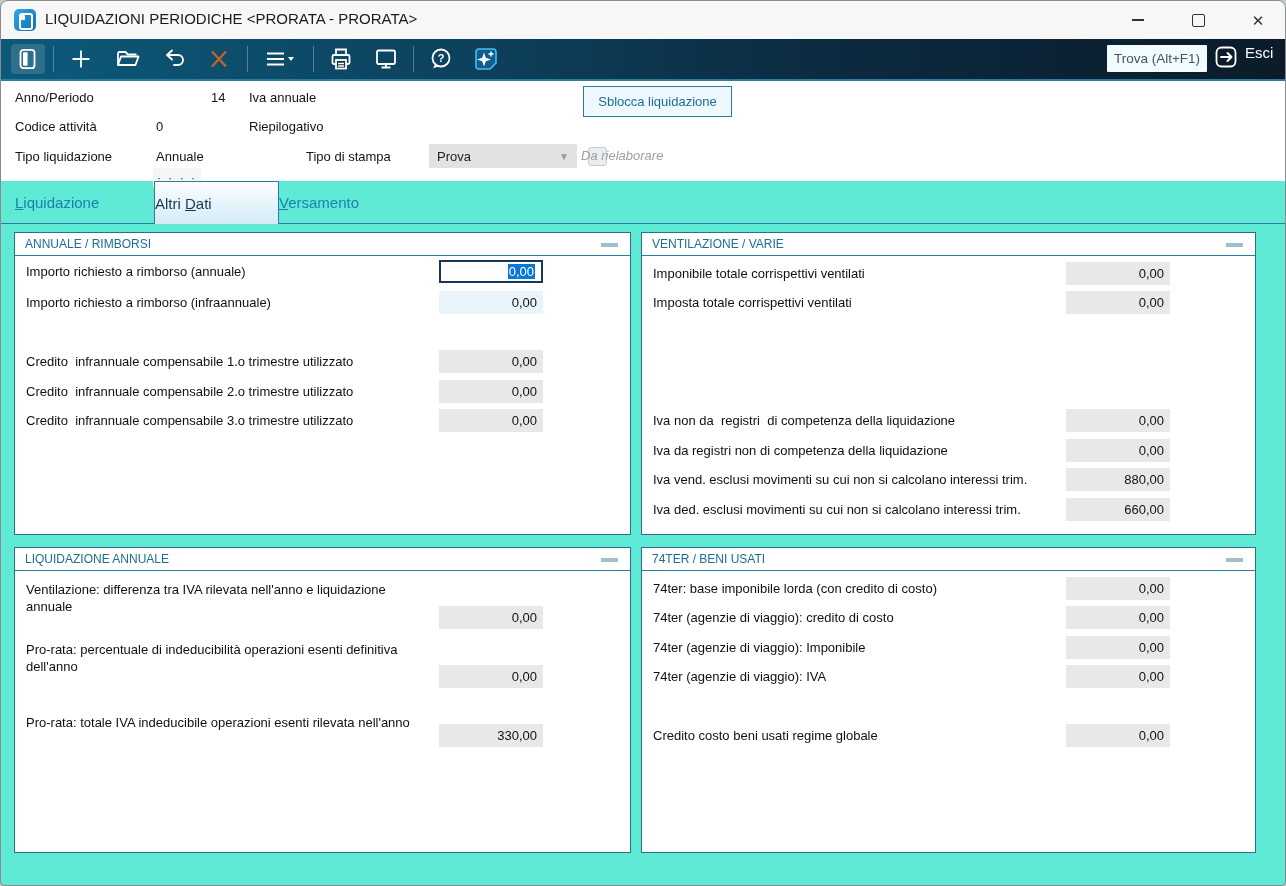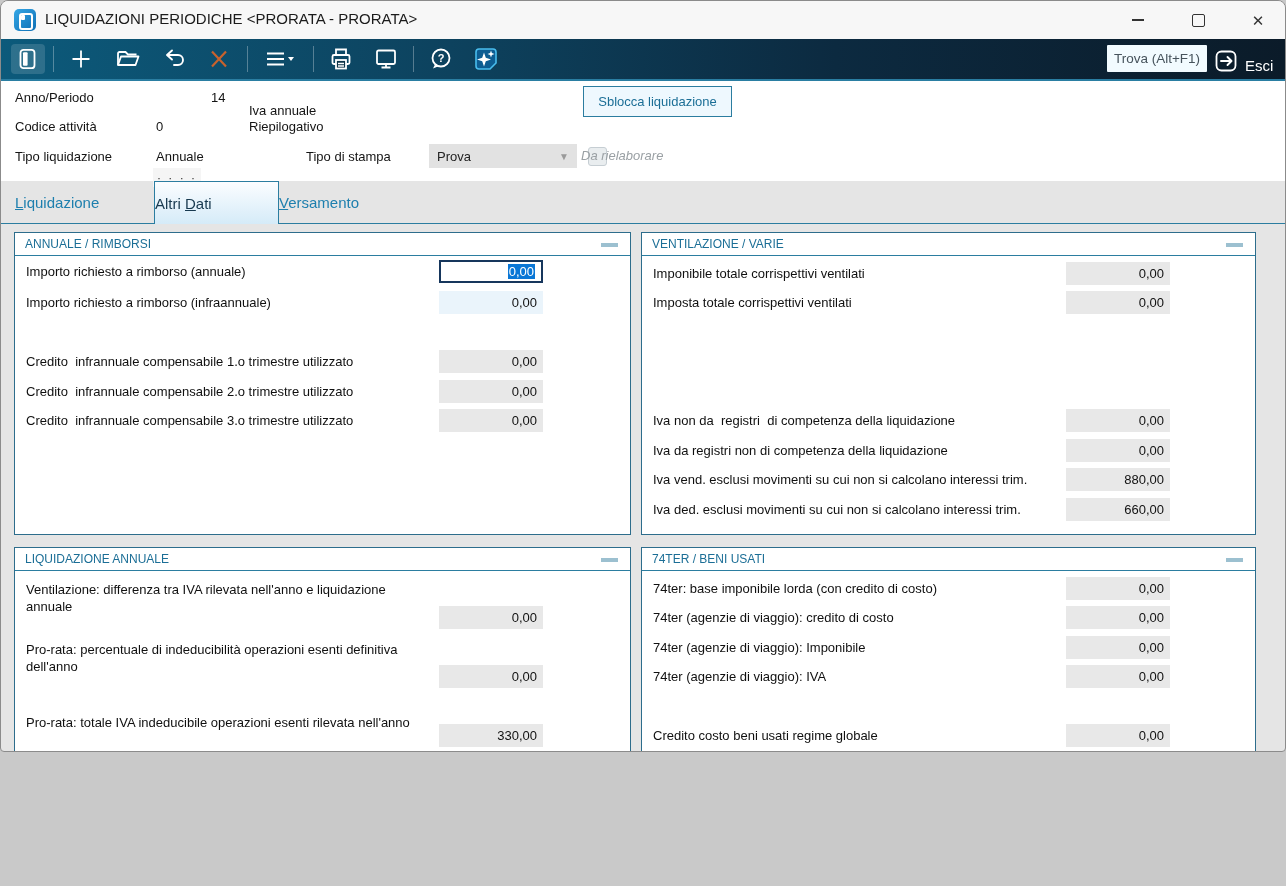--- a/index.html
+++ b/index.html
@@ -1,16 +1,16 @@
 <!DOCTYPE html>
 <html><head>
 <meta charset="utf-8">
 <style>
   html,body{margin:0;padding:0;background:#c9c9c9;font-family:"Liberation Sans",sans-serif;}
-  .window{position:relative;width:1286px;height:752px;background:#e5e5e5;border:1px solid #8b8b8b;
+  .window{position:relative;width:1286px;height:886px;background:#5eead4;border:1px solid #8b8b8b;
           border-radius:8px 8px 4px 4px;overflow:hidden;box-sizing:border-box;}
   
   .titlebar{position:absolute;left:0;top:0;width:100%;height:38px;background:#f7f7f7;
             display:flex;align-items:center;}
   .appicon{position:absolute;left:13px;top:8px;width:22px;height:22px;border-radius:5px;
            background:linear-gradient(135deg,#35a7e6,#0f6fb4);}
   .appicon::before{content:"";position:absolute;left:5px;top:4px;width:10px;height:13px;
            border:2px solid #fff;border-radius:3px;}
   .appicon::after{content:"";position:absolute;left:7px;top:6px;width:4px;height:5px;background:#fff;border-radius:1px;}
   .wtitle{position:absolute;left:44px;top:9px;font-size:15px;color:#1b1b1b;}
@@ -21,21 +21,21 @@
   .glyph-close{font-size:15px;color:#333;line-height:1;}
   
   .toolbar{position:absolute;left:0;top:38px;width:100%;height:40px;
            background:linear-gradient(90deg,#0c5a7b 0%,#0d425e 35%,#0c2a40 65%,#0b1b29 100%);
            border-bottom:2px solid #2a7ea2;}
   .tbtn{position:absolute;top:5px;width:34px;height:30px;display:flex;align-items:center;justify-content:center;border-radius:4px;}
   .tbtn.boxed{background:rgba(255,255,255,0.14);}
   .tsep{position:absolute;top:7px;width:1px;height:26px;background:rgba(255,255,255,0.3);}
   .trova{position:absolute;left:1106px;top:6px;width:100px;height:27px;background:#f2fbff;
          color:#46535c;font-size:13.5px;display:flex;align-items:center;justify-content:center;border-radius:1px;}
-  .esci{position:absolute;left:1212px;top:5px;height:30px;display:flex;align-items:flex-end;gap:6px;
+  .esci{position:absolute;left:1212px;top:5px;height:30px;display:flex;align-items:flex-start;gap:6px;
         color:#fff;font-size:15px;}
   
   .hdr{position:absolute;left:0;top:80px;width:100%;height:100px;background:#fff;font-size:13px;color:#141414;}
   .hlbl{position:absolute;white-space:nowrap;}
   .dottedfield{position:absolute;left:152px;top:87px;width:48px;height:19px;background:#f5f5f5;
                color:#333;display:flex;align-items:center;justify-content:center;letter-spacing:2px;font-size:12px;}
   .sblocca{position:absolute;left:582px;top:5px;width:147px;height:29px;background:#eef8fe;
            border:1px solid #2b7da0;color:#1b6e96;font-size:13px;display:flex;align-items:center;justify-content:center;}
   .dropdown{position:absolute;left:428px;top:63px;width:148px;height:24px;background:#e2e2e2;
             display:flex;align-items:center;padding-left:8px;box-sizing:border-box;color:#222;}
@@ -159,21 +159,21 @@
         <path d="M8 13 H18 M14.5 9 L18.5 13 L14.5 17" fill="none" stroke="#fff" stroke-width="1.9" stroke-linecap="round" stroke-linejoin="round"></path>
       </svg>
       <span>Esci</span>
     </div>
   </div>
 
   <div class="hdr">
     <span class="hlbl" style="left:14px;top:9px">Anno/Periodo</span>
     <div class="dottedfield">· · · ·</div>
     <span class="hlbl" style="left:210px;top:9px">14</span>
-    <span class="hlbl" style="left:248px;top:22px">Iva annuale</span>
+    <span class="hlbl" style="left:248px;top:9px">Iva annuale</span>
     <div class="sblocca">Sblocca liquidazione</div>
 
     <span class="hlbl" style="left:14px;top:38px">Codice attività</span>
     <span class="hlbl" style="left:155px;top:38px">0</span>
     <span class="hlbl" style="left:248px;top:38px">Riepilogativo</span>
 
     <span class="hlbl" style="left:14px;top:68px">Tipo liquidazione</span>
     <span class="hlbl" style="left:155px;top:68px">Annuale</span>
     <span class="hlbl" style="left:305px;top:68px">Tipo di stampa</span>
     <div class="dropdown">

